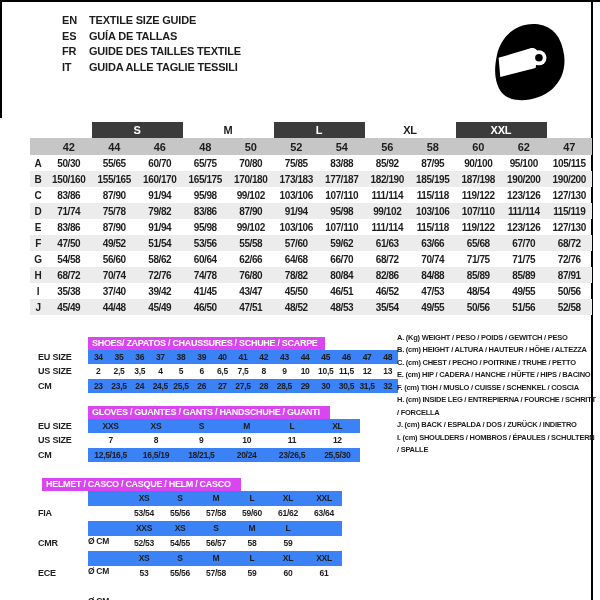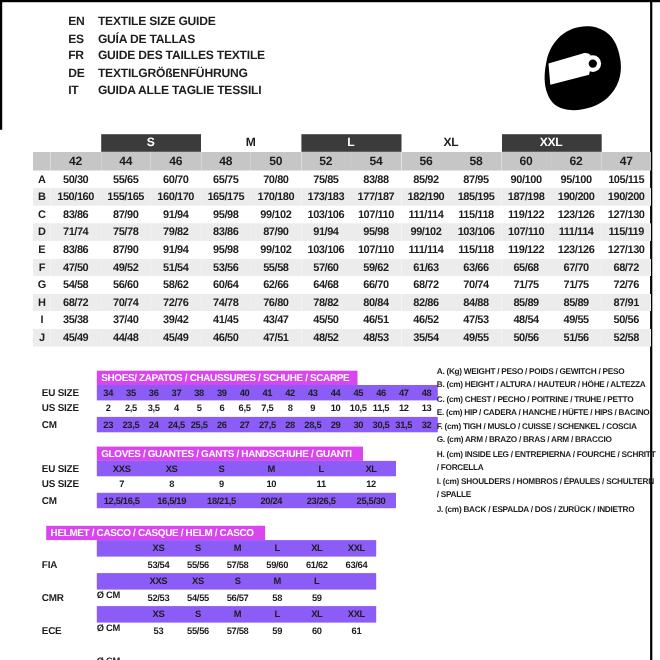--- a/index.html
+++ b/index.html
@@ -39,21 +39,21 @@
   .srow{display:flex;height:14.3px;line-height:14.3px;}
   .hrow{height:15px;line-height:15px;}
   .slabel{width:58px;padding-left:8px;box-sizing:border-box;font-size:9px;letter-spacing:-0.2px;white-space:nowrap;}
   .scells{display:flex;}
   .scells span{flex:1;text-align:center;white-space:nowrap;}
   .w-shoes{width:310px;}
   .w-gloves{width:272px;}
   .hcells{display:flex;width:254px;}
   .hcells .unit{flex:0 0 38px;text-align:left;white-space:nowrap;margin-top:28px;}
   .hcells span{flex:1;text-align:center;white-space:nowrap;}
-  .shadedband{background:#8b5cf6;justify-content:space-between;}
+  .shadedband{background:#3b82f6;justify-content:space-between;}
 
   
   .legend{position:absolute;left:397px;top:332px;width:200px;font-size:7.5px;
           line-height:12.45px;letter-spacing:-0.25px;}
 </style>
 </head>
 <body>
 
 <div class="frame-top"></div>
 <div class="frame-right"></div>
@@ -64,24 +64,20 @@
       <span class="lang-code">EN</span>
       <span class="lang-title">TEXTILE SIZE GUIDE</span>
     </div>
     <div class="lang-row">
       <span class="lang-code">ES</span>
       <span class="lang-title">GUÍA DE TALLAS</span>
     </div>
     <div class="lang-row">
       <span class="lang-code">FR</span>
       <span class="lang-title">GUIDE DES TAILLES TEXTILE</span>
-    </div>
-    <div class="lang-row">
-      <span class="lang-code">DE</span>
-      <span class="lang-title">TEXTILGRÖßENFÜHRUNG</span>
     </div>
     <div class="lang-row">
       <span class="lang-code">IT</span>
       <span class="lang-title">GUIDA ALLE TAGLIE TESSILI</span>
     </div>
   </div>
 
 <div class="helmet-box">
   <svg viewBox="0 0 100 100" width="84" height="96">
     <path d="M 62 5 C 38 2 18 18 13 42 C 10 56 10 68 14 78 C 17 87 25 94 36 95
@@ -468,17 +464,16 @@
       </div>
     </div>
 </div>
 
 <div class="legend" id="legend">
     <div class="legend-item">A. (Kg) WEIGHT / PESO / POIDS / GEWITCH / PESO</div>
     <div class="legend-item">B. (cm) HEIGHT / ALTURA / HAUTEUR / HÖHE / ALTEZZA</div>
     <div class="legend-item">C. (cm) CHEST / PECHO / POITRINE / TRUHE / PETTO</div>
     <div class="legend-item">E. (cm) HIP / CADERA / HANCHE / HÜFTE / HIPS /  BACINO</div>
     <div class="legend-item">F. (cm) TIGH / MUSLO / CUISSE / SCHENKEL / COSCIA</div>
-    <div class="legend-item">G. (cm) ARM  / BRAZO / BRAS / ARM / BRACCIO</div>
     <div class="legend-item">H. (cm) INSIDE LEG / ENTREPIERNA / FOURCHE / SCHRITT / FORCELLA</div>
+    <div class="legend-item">J. (cm) BACK / ESPALDA / DOS / ZURÜCK / INDIETRO</div>
     <div class="legend-item">I.  (cm) SHOULDERS / HOMBROS / ÉPAULES / SCHULTERN / SPALLE</div>
-    <div class="legend-item">J. (cm) BACK / ESPALDA / DOS / ZURÜCK / INDIETRO</div>
   </div>
 
 </body></html>

